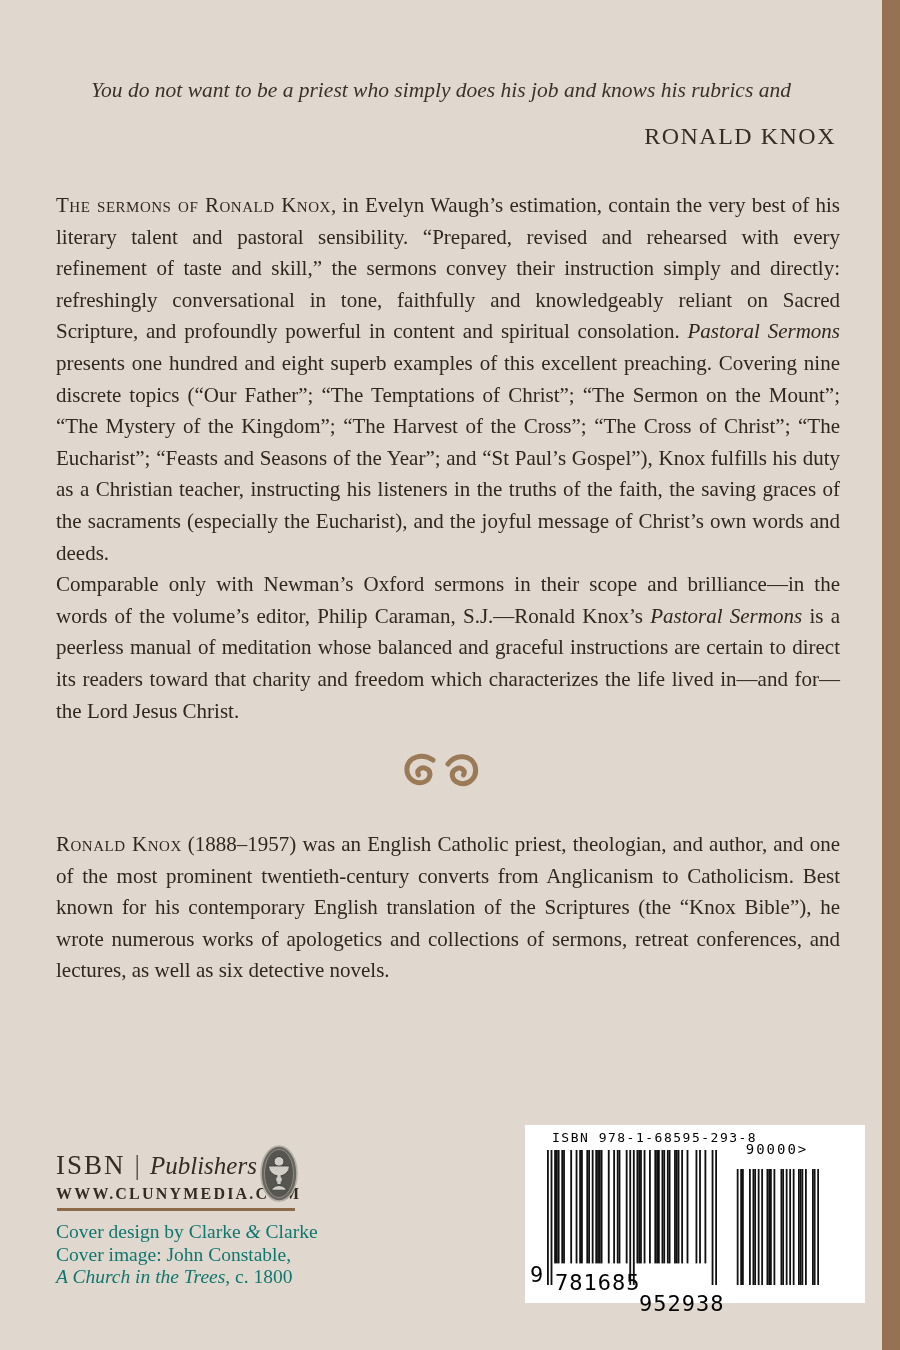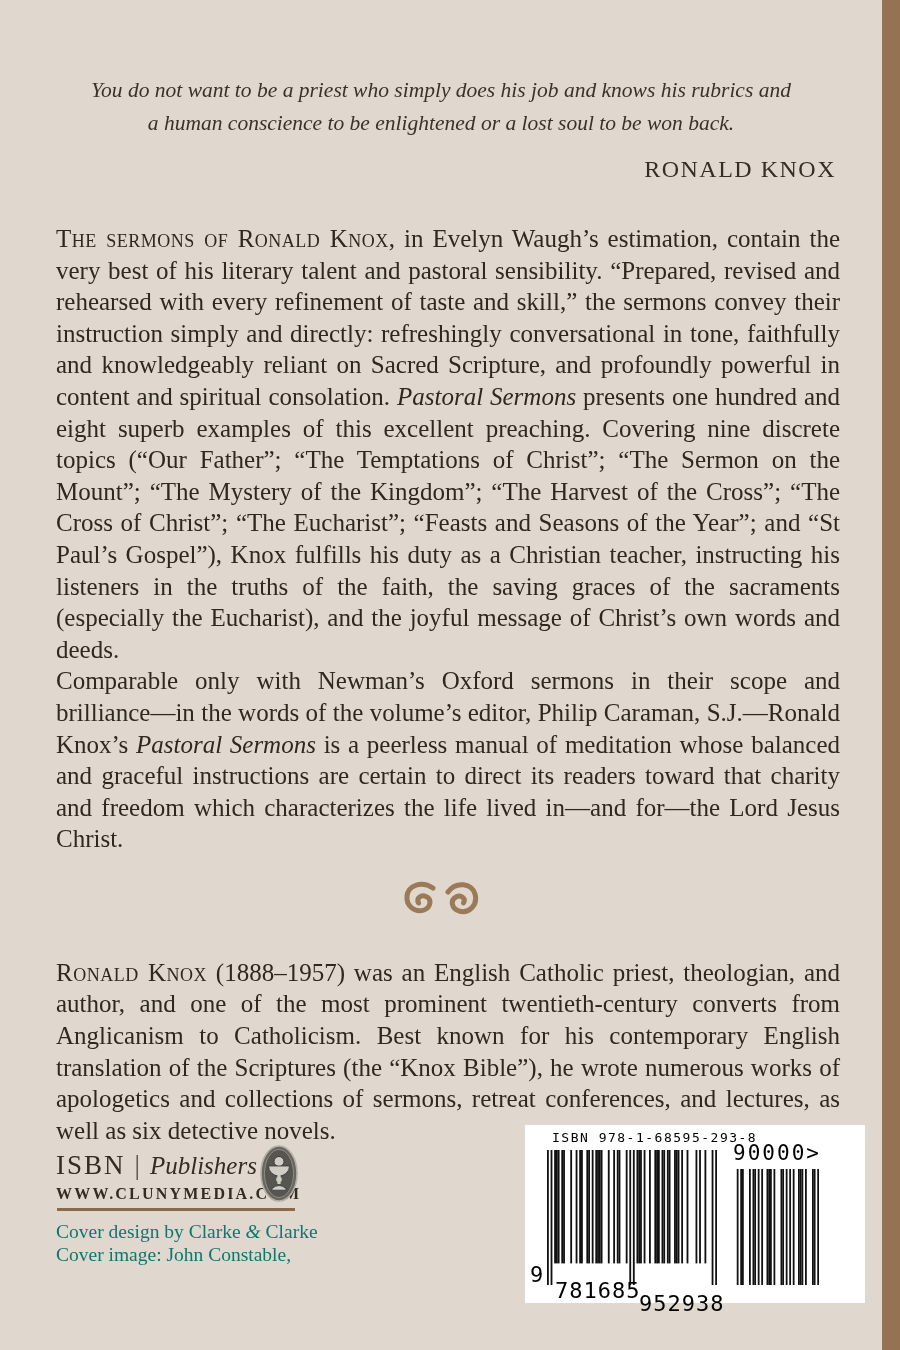--- a/index.html
+++ b/index.html
@@ -17,21 +17,21 @@
 
   
   .quote{margin:74px auto 16px; text-align:center; font-style:italic;
          font-size:21.5px; line-height:33px; color:#3b3129;}
   .quote-line{white-space:nowrap;}
   .attribution{margin-top:13px; padding-right:46px; text-align:right;
                font-size:24px; letter-spacing:1.5px; color:#362d25;}
 
   
   .body{margin:0 42px 0 56px; text-align:justify; text-justify:inter-word;
-        font-size:25px; line-height:31.6px;}
+        font-size:21px; line-height:31.6px;}
   .para1{margin-top:40px;}
   .para2{}
   .bio{margin-top:40px;}
   .seg-italic{font-style:italic;}
   .seg-smallcaps{font-variant:small-caps; letter-spacing:.5px;}
 
   
   .ornament{margin:24px auto 0; width:78px; height:38px; color:var(--ornament);}
   .ornament svg{display:block; width:78px; height:38px;}
 
@@ -47,36 +47,35 @@
   .credits{position:absolute; left:56px; top:1221px; font-size:19.5px; line-height:22.5px; color:#0f766e;}
 
   
   .barcode-box{position:absolute; left:525px; top:1125px; width:318px; height:178px; background:#ffffff;padding-left:22px;}
   .isbn{position:absolute; top:5px; left:27px; font-family:"DejaVu Sans Mono", monospace;
         font-size:13px; letter-spacing:1.5px; color:#000;}
   .bars-main{position:absolute; left:22px; top:25px; width:170px; height:135px;}
   .digits{position:absolute; left:0; top:137px; width:200px; height:24px;
           font-family:"DejaVu Sans Mono", monospace; font-size:22px; color:#000;}
   .d-lead{position:absolute; left:5px; top:0;}
-  .d-g1{position:absolute; left:30px; width:72px; top:16px; text-align:center; letter-spacing:1px;}
+  .d-g1{position:absolute; left:30px; width:72px; top:8px; text-align:center; letter-spacing:1px;}
   .d-g2{position:absolute; left:114px; width:74px; top:0; text-align:center; letter-spacing:1px;margin-top:29px;}
   .price{position:absolute; left:206px; top:16px; width:92px; text-align:center;
-         font-family:"DejaVu Sans Mono", monospace; font-size:21px; letter-spacing:2px; color:#000;}
+         font-family:"DejaVu Sans Mono", monospace; font-size:14px; letter-spacing:2px; color:#000;}
   .bars-addon{position:absolute; left:210px; top:44px; width:84px; height:116px;}
 </style>
 </head>
 <body>
 
 <div class="page">
   <div class="spine"></div>
 
   <div class="content">
     <div class="quote">
       <div class="quote-line">You do not want to be a priest who simply does his job and knows his rubrics and</div>
-      <div class="quote-line">a human conscience to be enlightened or a lost soul to be won back.</div>
     </div>
     <div class="attribution">RONALD KNOX</div>
 
     <p class="body para1"><span class="seg-smallcaps">The sermons of Ronald Knox</span><span class="seg-normal">, in Evelyn Waugh’s estimation, contain the very best of his literary talent and pastoral sensibility. “Prepared, revised and rehearsed with every refinement of taste and skill,” the sermons convey their instruction simply and directly: refreshingly conversational in tone, faithfully and knowledgeably reliant on Sacred Scripture, and profoundly powerful in content and spiritual consolation. </span><span class="seg-italic">Pastoral Sermons</span><span class="seg-normal"> presents one hundred and eight superb examples of this excellent preaching. Covering nine discrete topics (“Our Father”; “The Temptations of Christ”; “The Sermon on the Mount”; “The Mystery of the Kingdom”; “The Harvest of the Cross”; “The Cross of Christ”; “The Eucharist”; “Feasts and Seasons of the Year”; and “St Paul’s Gospel”), Knox fulfills his duty as a Christian teacher, instructing his listeners in the truths of the faith, the saving graces of the sacraments (especially the Eucharist), and the joyful message of Christ’s own words and deeds.</span></p>
     <p class="body para2"><span class="seg-normal">Comparable only with Newman’s Oxford sermons in their scope and brilliance—in the words of the volume’s editor, Philip Caraman, S.J.—Ronald Knox’s </span><span class="seg-italic">Pastoral Sermons</span><span class="seg-normal"> is a peerless manual of meditation whose balanced and graceful instructions are certain to direct its readers toward that charity and freedom which characterizes the life lived in—and for—the Lord Jesus Christ.</span></p>
 
     <div class="ornament">
       <svg viewBox="0 0 78 38">
         <g fill="none" stroke="currentColor" stroke-width="5" stroke-linecap="round">
           <path d="M31 9 C19 1, 6 7, 5 17 C4 27, 13 34, 22 31 C29 28.5, 30 20, 24 17.5 C19 15.5, 14 19, 16.5 24"></path>
@@ -105,20 +104,21 @@
       <circle cx="19" cy="34.5" r="2.8" fill="#cfcdc4"></circle>
       <path d="M12 43.5 Q19 37.5 26 43.5 L26 45.2 H12 Z" fill="#cfcdc4" stroke="#3a3935" stroke-width="0.8"></path>
     </svg>
   </div>
 
   <div class="pub-rule"></div>
 
   <div class="credits">
     <div><span class="seg-normal">Cover design by Clarke </span><span class="seg-italic">&amp;</span><span class="seg-normal"> Clarke</span></div>
     <div><span class="seg-normal">Cover image: John Constable,</span></div>
+    <div><span class="seg-italic">A Church in the Trees</span><span class="seg-normal">, c. 1800</span></div>
   </div>
 
   <div class="barcode-box">
     <div class="isbn">ISBN 978-1-68595-293-8</div>
     <svg class="bars-main" viewBox="0 0 95 100" preserveAspectRatio="none">
         <rect x="0" y="0" width="1.02" height="100" fill="#111"></rect>
         <rect x="2" y="0" width="1.02" height="100" fill="#111"></rect>
         <rect x="4" y="0" width="1.02" height="84" fill="#111"></rect>
         <rect x="5" y="0" width="1.02" height="84" fill="#111"></rect>
         <rect x="6" y="0" width="1.02" height="84" fill="#111"></rect>

